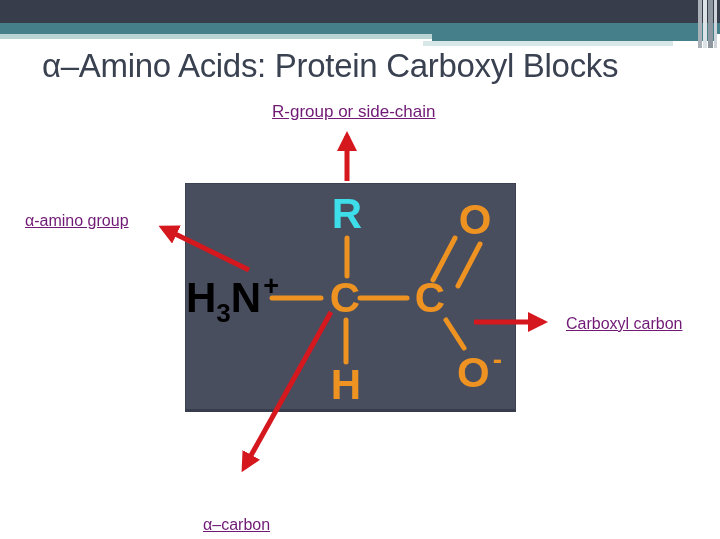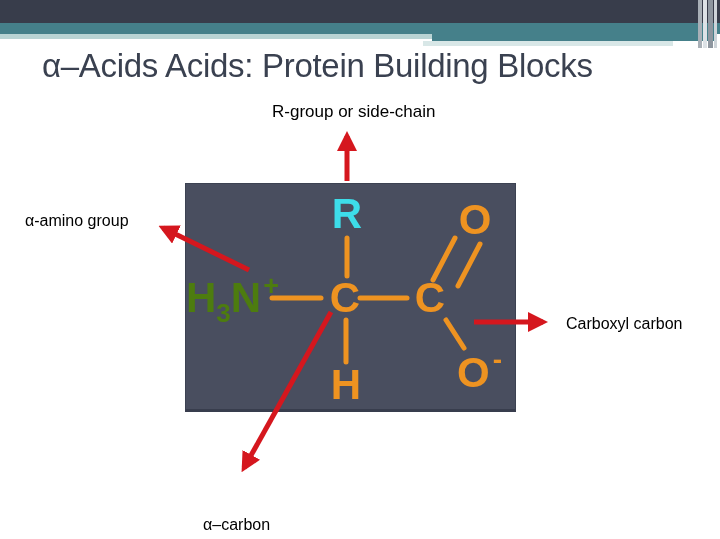--- a/index.html
+++ b/index.html
@@ -19,40 +19,40 @@
   .edge-s2{left:5px;width:4px;background:#dde2e6;}
   .edge-s3{left:10px;width:5px;background:#8e969f;}
   .edge-s4{left:16px;width:3px;background:#ced4d9;}
   
   .title{
     position:absolute;left:42px;top:47px;margin:0;width:660px;
     font-size:33px;font-weight:400;letter-spacing:-0.3px;
     color:#3a4150;line-height:1.15;white-space:nowrap;
   }
   
-  .label{position:absolute;color:#000000;white-space:nowrap;}
+  .label{position:absolute;color:#701a75;white-space:nowrap;text-decoration:underline;}
   .label-top{left:272px;top:102px;font-size:17px;}
   .label-left{left:25px;top:212px;font-size:16px;text-align:center;}
   .label-right{left:566px;top:315px;font-size:16px;}
   .label-bottom{left:203px;top:483px;font-size:16px;margin-top:33px;}
   
   .mol-box{
     position:absolute;left:185px;top:183px;width:331px;height:229px;
     background:#494e5f;border:1px solid #3c4252;border-bottom:3px solid #383d4d;
     box-sizing:border-box;
   }
   
   .atom{
     position:absolute;font-weight:700;line-height:1;color:#ee9321;
     transform:translate(-50%,-50%);
   }
   .atom-r{color:#3ddde9;font-size:42px;}
   .fs42{font-size:42px;}
   .h3n{position:absolute;left:186px;top:298px;transform:translateY(-50%);
-       font-weight:700;line-height:1;color:#4d7c0f;white-space:nowrap;}
+       font-weight:700;line-height:1;color:#000000;white-space:nowrap;}
   .h3n .big{font-size:42px;}
   .h3n .sub{font-size:26px;position:relative;top:10px;}
   .h3n .sup{font-size:27px;position:relative;top:-17px;left:2px;}
   .o-minus .sup{font-size:28px;position:relative;top:-18px;left:3px;}
   
   .overlay{position:absolute;left:0;top:0;width:720px;height:539px;pointer-events:none;}
 </style>
 </head>
 <body>
 
@@ -63,21 +63,21 @@
   <div class="stripe-pale-left"></div>
   <div class="teal-ext-right"></div>
   <div class="stripe-pale-right"></div>
   <div class="edge-stripes">
     <span class="edge-s1"></span>
     <span class="edge-s2"></span>
     <span class="edge-s3"></span>
     <span class="edge-s4"></span>
   </div>
 
-  <h1 class="title">α–Acids Acids: Protein Building Blocks</h1>
+  <h1 class="title">α–Amino Acids: Protein Carboxyl Blocks</h1>
 
   <div class="label label-top">R-group or side-chain</div>
   <div class="label label-left">α-amino group</div>
   <div class="label label-right">Carboxyl carbon</div>
   <div class="label label-bottom">α–carbon</div>
 
   <div class="mol-box"></div>
 
   <span class="atom atom-r" style="left:347px;top:214px;">R</span>
 

